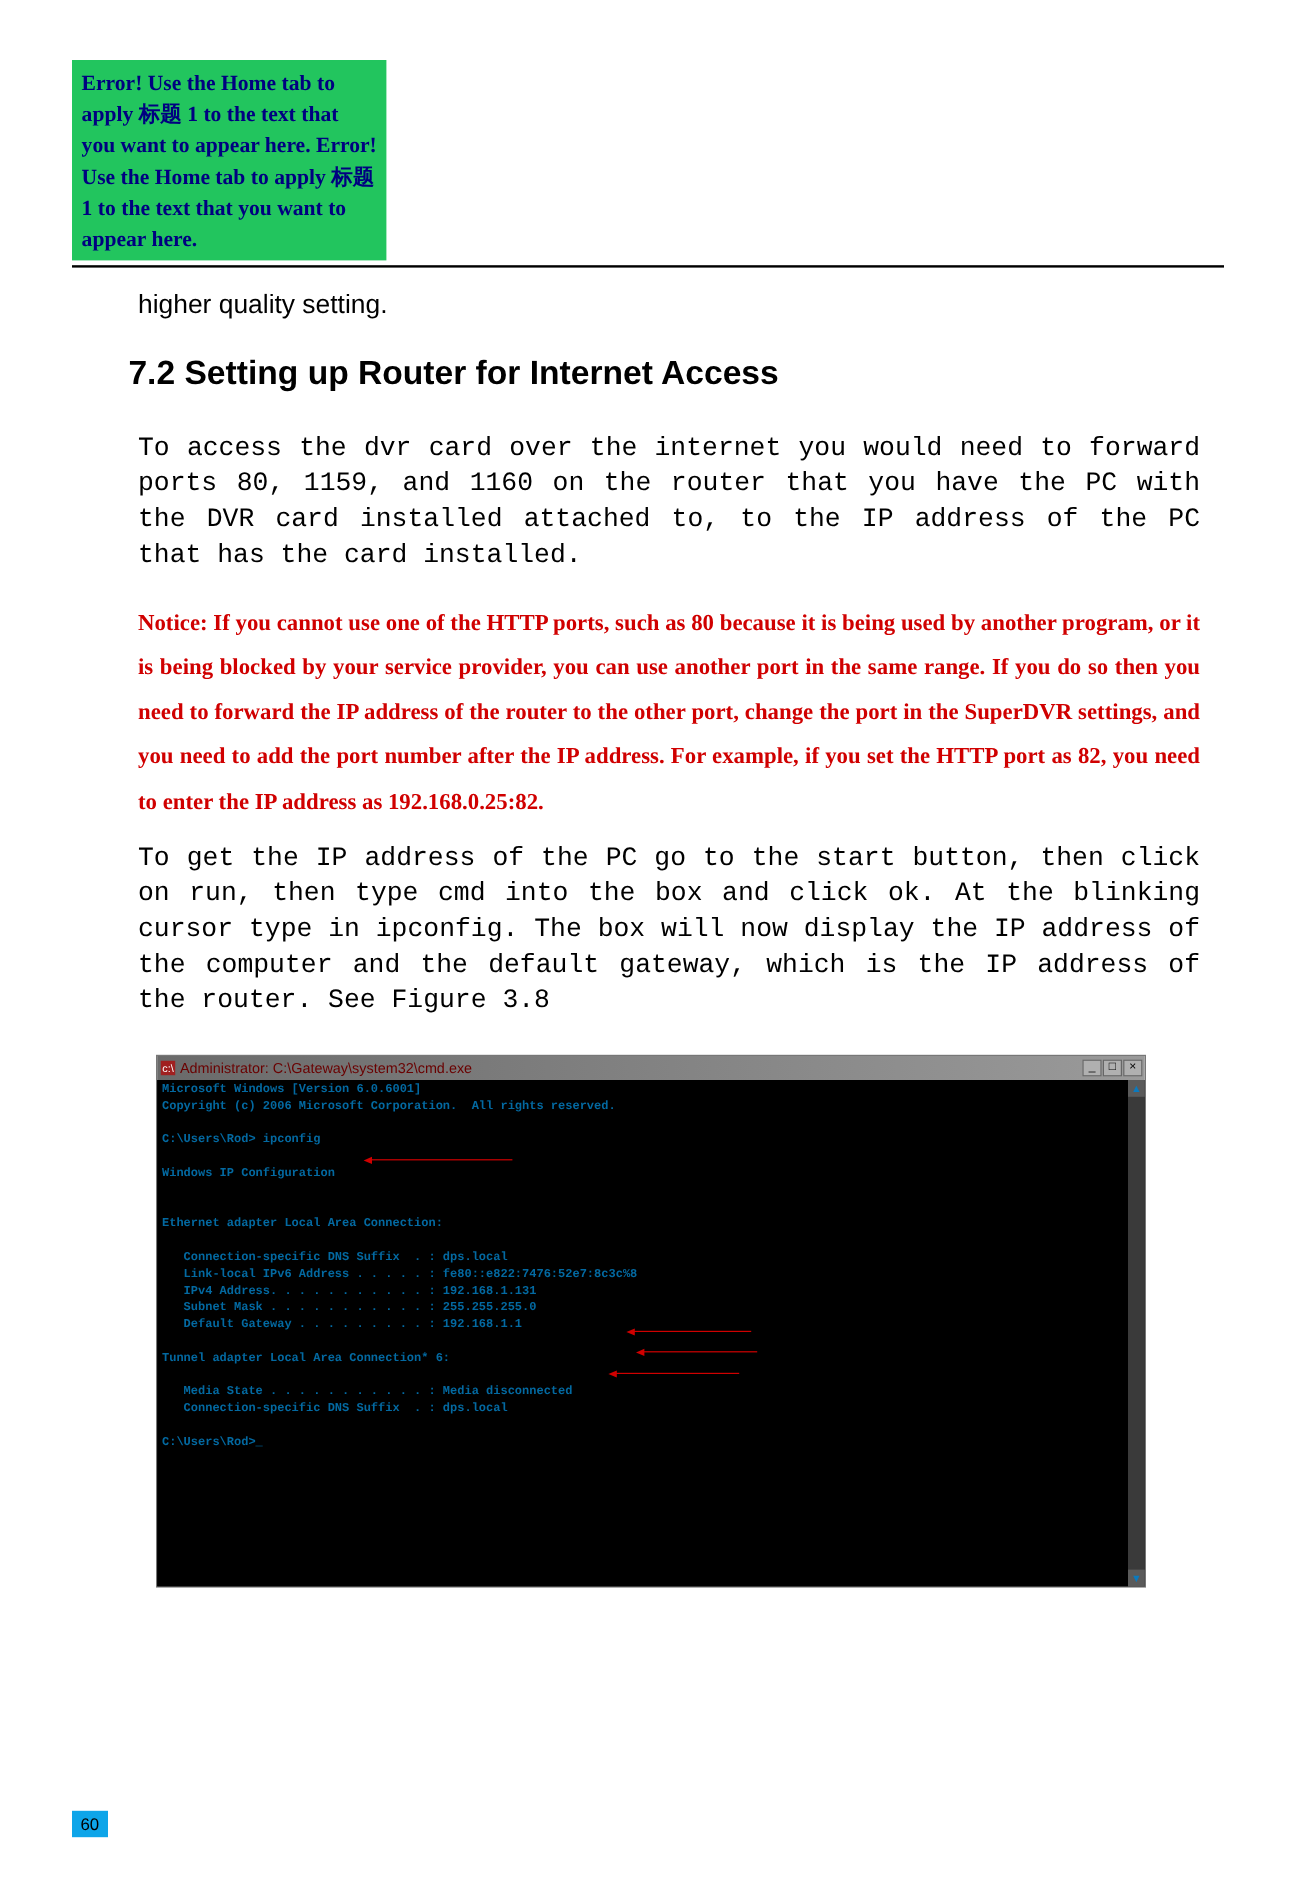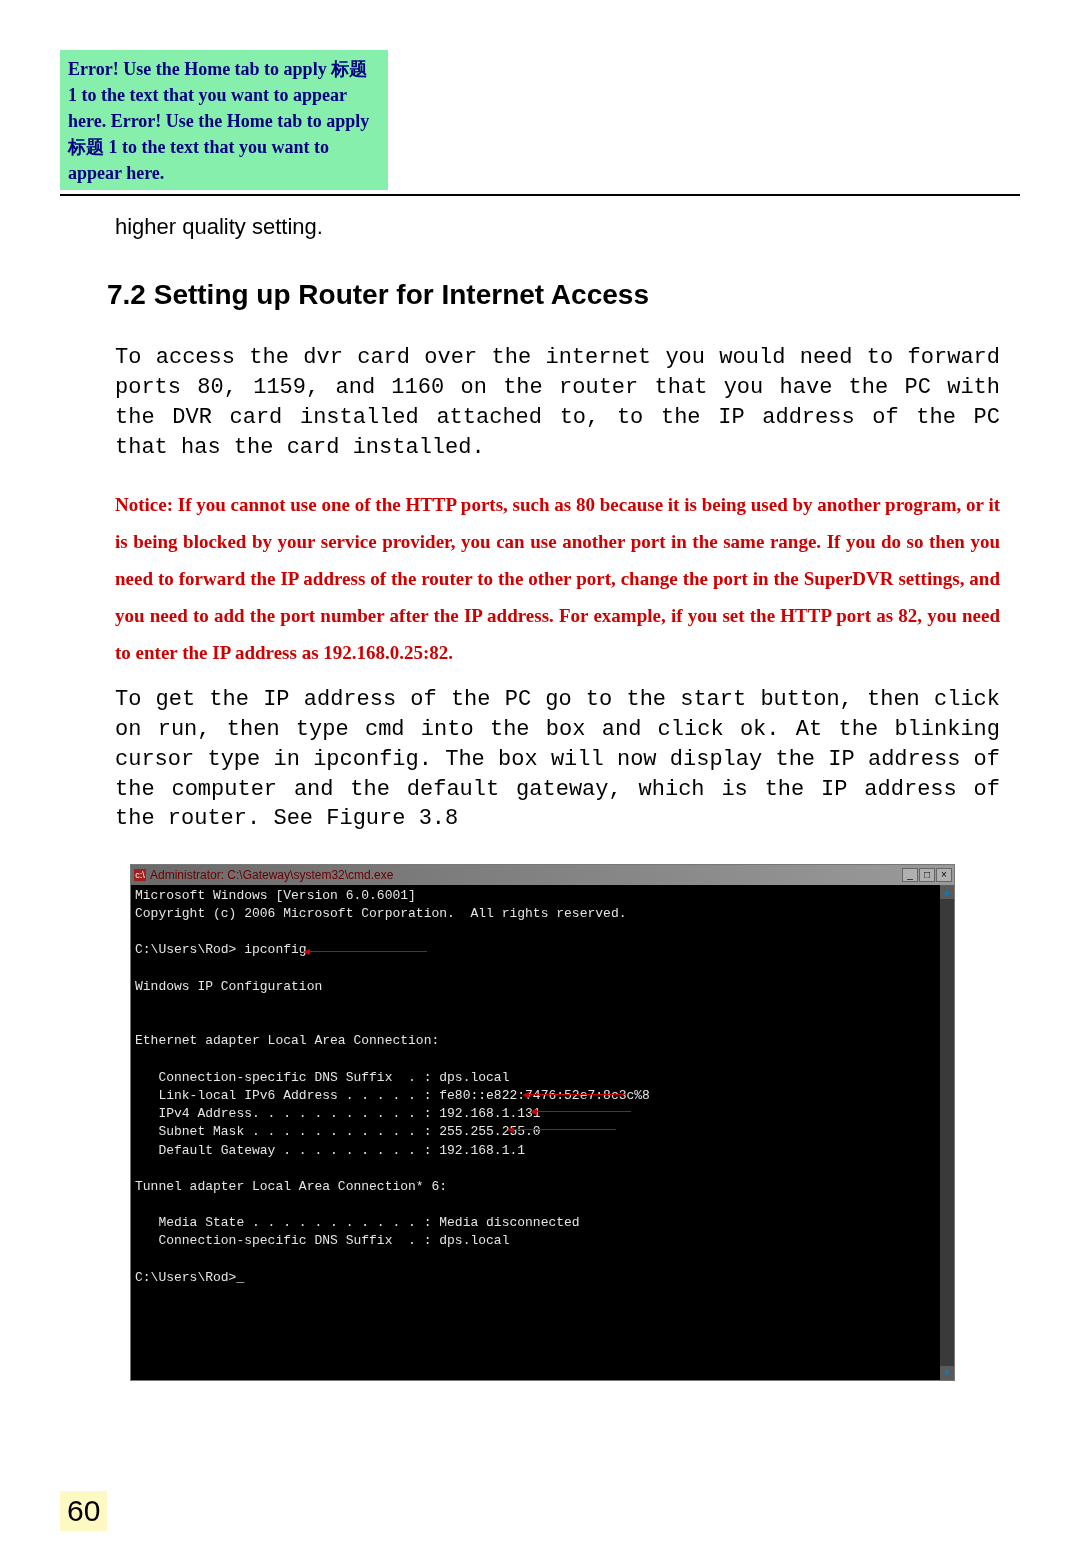--- a/index.html
+++ b/index.html
@@ -15,43 +15,43 @@
     }
     .header-row {
       display: flex;
       justify-content: space-between;
       align-items: flex-start;
       border-bottom: 2px solid #000;
       padding-bottom: 4px;
       margin-bottom: 18px;
     }
     .error-box {
-      width: 328px;
-      background: #86efac;
+      width: 262px;
+      background: #22c55e;
       color: #000080;
       font-family: Georgia, 'Times New Roman', serif;
       font-weight: bold;
       font-size: 18px;
       padding: 6px 8px 4px 8px;
       line-height: 1.45;
     }
     .header-right {
       text-align: left;
       font-size: 20px;
       line-height: 1.6;
       padding-top: 68px;
       padding-right: 190px;
     }
     .content {
       padding-left: 55px;
       padding-right: 20px;
     }
     .lead-in {
       font-size: 22px;
-      margin-bottom: 39px;
+      margin-bottom: 28px;
     }
     h2 {
       font-size: 28px;
       font-weight: bold;
       margin-bottom: 32px;
       margin-left: -8px;
     }
     .body-text {
       font-size: 22px;
       line-height: 1.35;
@@ -108,28 +108,29 @@
       color: #000;
       font-family: sans-serif;
     }
     .cmd-body-wrap {
       display: flex;
       background: #000;
     }
     .cmd-body {
       flex: 1;
       background: #000;
-      color: #e5e5e5;
+      color: #0369a1;
       font-family: 'Courier New', Courier, monospace;
-      font-size: 13px;
+      font-size: 10px;
       line-height: 1.4;
       padding: 2px 4px 20px 4px;
       white-space: pre;
       position: relative;
       min-height: 422px;
+      font-weight: bold;
     }
     .cmd-scroll {
       width: 14px;
       background: #3a3a3a;
       display: flex;
       flex-direction: column;
       justify-content: space-between;
     }
     .cmd-scroll-arrow {
       height: 14px; width: 14px;
@@ -147,23 +148,23 @@
       position: absolute;
       left: -6px; top: -3px;
       border-right: 7px solid #d00000;
       border-top: 3.5px solid transparent;
       border-bottom: 3.5px solid transparent;
     }
     .page-number {
       position: absolute;
       left: 60px;
       bottom: 35px;
-      background: #fef9c3;
+      background: #0ea5e9;
       padding: 3px 7px;
-      font-size: 30px;
+      font-size: 14px;
       text-align: right;
     }
   </style>
 </head>
 <body>
 
 <div class="page">
   <div class="header-row">
     <div class="error-box">Error! Use the Home tab to apply 标题 1 to the text that you want to appear here. Error! Use the Home tab to apply 标题 1 to the text that you want to appear here.</div>
     <div class="header-right">

